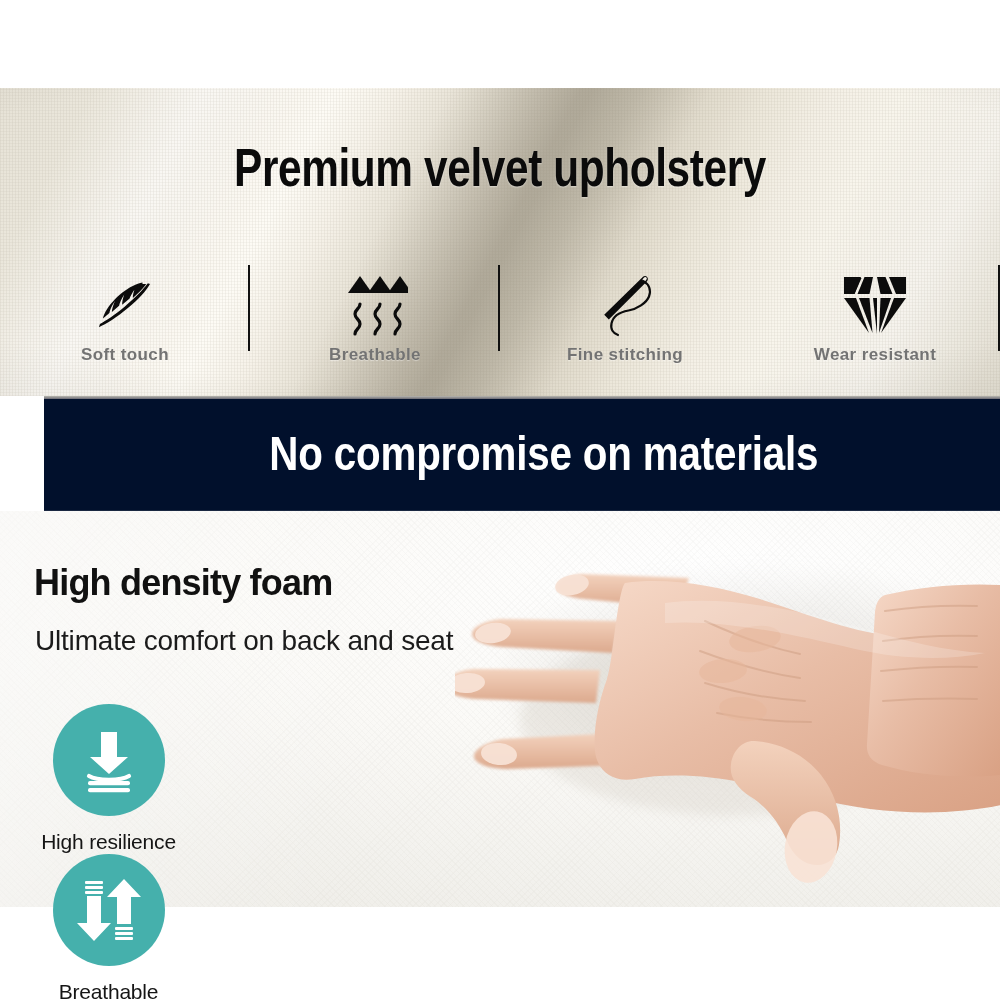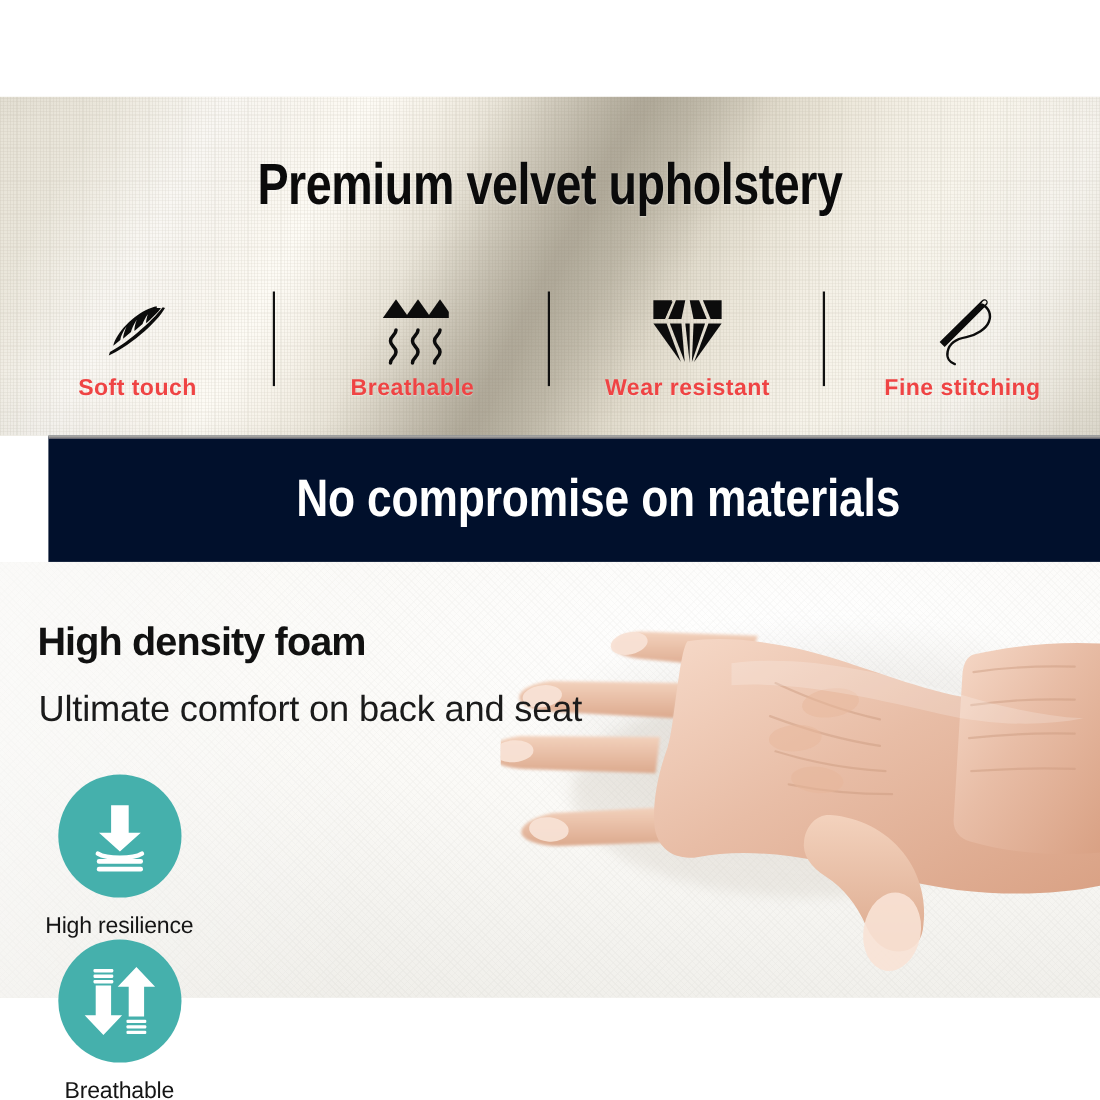--- a/index.html
+++ b/index.html
@@ -71,21 +71,21 @@
     position:absolute;left:0;top:255px;width:1000px;height:110px;
     display:flex;align-items:flex-end;
   }
   .vf-cell{
     flex:1 1 0;
     display:flex;flex-direction:column;align-items:center;justify-content:flex-end;
     height:100%;position:relative;
   }
   .vf-ico{height:66px;display:flex;align-items:center;justify-content:center;}
   .vf-label{
-    font-size:21px;font-weight:700;color:#ef4444;
+    font-size:17px;font-weight:700;color:#737373;
     letter-spacing:.4px;margin-top:6px;
     white-space:nowrap;
     text-shadow:0 1px 1px rgba(255,255,255,.4);
   }
   .vf-div{
     position:absolute;top:10px;right:0;
     width:2px;height:86px;background:#101010;
   }
 
   
@@ -137,21 +137,21 @@
   .hand-wrap{position:absolute;left:455px;top:511px;width:545px;height:396px;overflow:hidden;}
   .hand-svg{position:absolute;left:0;top:0;}
 
   .foam-title{
     position:absolute;left:34px;top:565px;
     font-size:36px;font-weight:700;color:#111111;
     letter-spacing:-.8px;line-height:1;
   }
   .foam-sub{
     position:absolute;left:35px;top:627px;
-    font-size:33px;font-weight:400;color:#1b1b1b;
+    font-size:28px;font-weight:400;color:#1b1b1b;
     letter-spacing:-.2px;line-height:1;
   }
 
   .foam-features{
     position:absolute;left:22px;top:704px;width:520px;
     display:flex;gap:0;flex-direction:column;
   }
   .ff-cell{
     width:173px;display:flex;flex-direction:column;align-items:center;
   }
@@ -200,20 +200,31 @@
             <path d="M33 60c0-5 5-5 5-10s-5-5-5-10 5-5 5-10"></path>
             <path d="M53 60c0-5 5-5 5-10s-5-5-5-10 5-5 5-10"></path>
           </g>
           <path fill="#0c0c0c" d="M18 2 30 19H6z"></path>
           <path fill="#0c0c0c" d="M38 2 50 19H26z"></path>
           <path fill="#0c0c0c" d="M58 2 70 19H46z"></path>
         </svg>
       </div>
       <div class="vf-label">Breathable</div>
       <div class="vf-div"></div>
+    </div>
+
+    <div class="vf-cell">
+      <div class="vf-ico">
+        <svg width="58" height="64" viewBox="0 0 58 64">
+          <path fill="#0c0c0c" d="M46.5 3.2c1.6-1.6 3.6-1.3 4.6-.3s1.3 3 -.3 4.6L12.8 45.4l-4.6-4.6z"></path>
+          <ellipse cx="48.6" cy="5.4" rx="1.7" ry="2.6" fill="#f3efe6" transform="rotate(45 48.6 5.4)"></ellipse>
+          <path fill="none" stroke="#0c0c0c" stroke-width="2.2" stroke-linecap="round" d="M47 7c6 3 8.5 9 6 15.5S41 35 32.5 36.5C24 38 17 42 15.5 49.5c-1.2 6 2 10 6.5 11.5"></path>
+        </svg>
+      </div>
+      <div class="vf-label">Fine stitching</div>
     </div>
 
     <div class="vf-cell">
       <div class="vf-ico">
         <svg width="66" height="62" viewBox="0 0 66 62">
           <g fill="#0c0c0c">
             <path d="M3 3h16.5l-7 16H3z" transform="translate(0,0)"></path>
             <path d="M2 2h17l-6.5 17H2z"></path>
             <path d="M22.5 2h8.5l-3.5 17h-12z"></path>
             <path d="M35 2h8.5l7 17h-12z"></path>
@@ -221,31 +232,20 @@
             <path d="M2 23h12l13 35z"></path>
             <path d="M17 23h10.5l3 35z"></path>
             <path d="M31 23h4l0 36z"></path>
             <path d="M38.5 23h10.5l-12 35z"></path>
             <path d="M52 23h12l-25 35z"></path>
           </g>
         </svg>
       </div>
       <div class="vf-label">Wear resistant</div>
       <div class="vf-div"></div>
-    </div>
-
-    <div class="vf-cell">
-      <div class="vf-ico">
-        <svg width="58" height="64" viewBox="0 0 58 64">
-          <path fill="#0c0c0c" d="M46.5 3.2c1.6-1.6 3.6-1.3 4.6-.3s1.3 3 -.3 4.6L12.8 45.4l-4.6-4.6z"></path>
-          <ellipse cx="48.6" cy="5.4" rx="1.7" ry="2.6" fill="#f3efe6" transform="rotate(45 48.6 5.4)"></ellipse>
-          <path fill="none" stroke="#0c0c0c" stroke-width="2.2" stroke-linecap="round" d="M47 7c6 3 8.5 9 6 15.5S41 35 32.5 36.5C24 38 17 42 15.5 49.5c-1.2 6 2 10 6.5 11.5"></path>
-        </svg>
-      </div>
-      <div class="vf-label">Fine stitching</div>
     </div>
 
   </div>
 
   <div class="navy-band">
     <div class="edge-top"></div>
     <div class="navy-text">No compromise on materials</div>
   </div>
 
   <div class="foam-panel">

